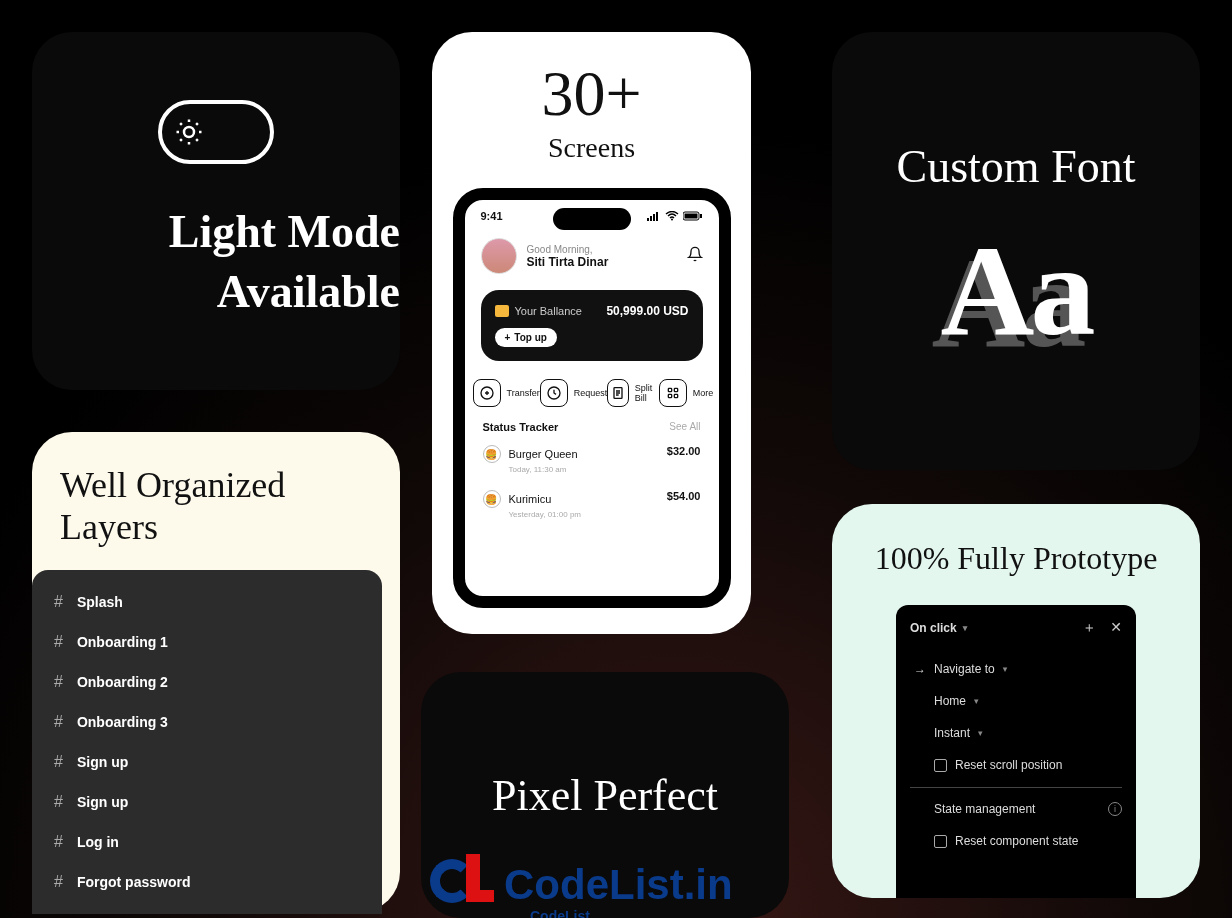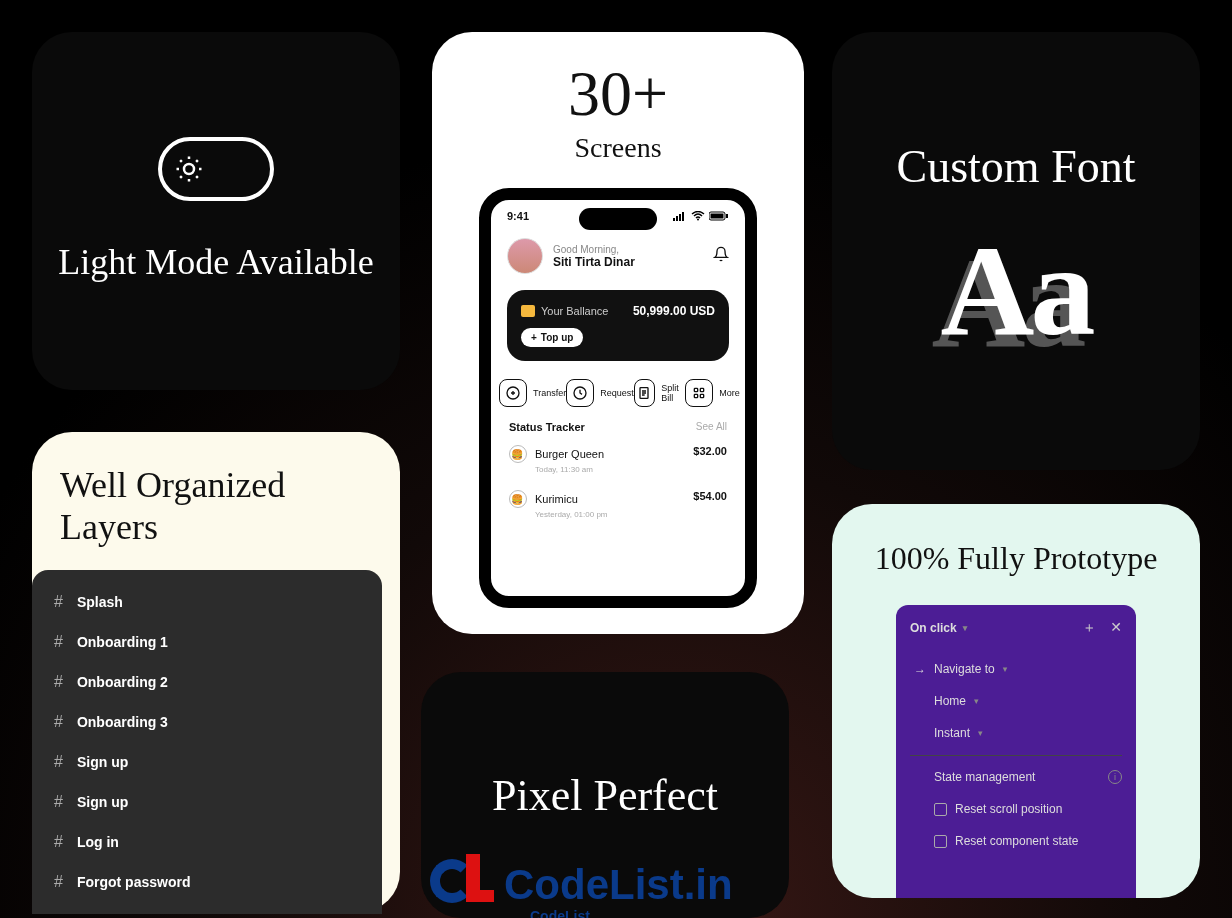--- a/index.html
+++ b/index.html
@@ -12,39 +12,39 @@
 .card { position: absolute; border-radius: 40px; }
 .dark { background: #0a0a0a; color: #fff; }
 .cream { background: #fdfaec; color: #111; }
 .white { background: #fff; color: #111; }
 .mint { background: #e3f7ef; color: #111; }
 
 
 #c-light { left: 32px; top: 32px; width: 368px; height: 358px; display: flex; flex-direction: column; align-items: center; justify-content: center; }
 .toggle { width: 116px; height: 64px; border: 4px solid #fff; border-radius: 40px; display: flex; align-items: center; padding-left: 10px; margin-bottom: 38px; }
 .toggle .sun { width: 34px; height: 34px; display: flex; align-items: center; justify-content: center; color: #fff; }
-#c-light h2 { font-size: 36px; font-weight: 400; text-align: left; line-height: 1.3; }
+#c-light h2 { font-size: 46px; font-weight: 700; text-align: right; line-height: 1.3; }
 
 
 #c-font { left: 832px; top: 32px; width: 368px; height: 438px; display: flex; flex-direction: column; align-items: center; justify-content: center; }
 #c-font h2 { font-size: 46px; font-weight: 400; text-align: center; line-height: 1.3; margin-bottom: 18px; }
 .aa-wrap { position: relative; }
 .aa-shadow { color: #555; font-size: 130px; font-weight: 700; position: absolute; left: 0; top: 0; transform: translate(-9px, 12px); letter-spacing: -4px; }
 .aa { color: #fff; font-size: 130px; font-weight: 700; position: relative; letter-spacing: -4px; }
 
 
 #c-layers { left: 32px; top: 432px; width: 368px; height: 480px; padding-top: 32px; }
 #c-layers h2 { font-size: 36px; font-weight: 400; padding: 0 28px 22px; }
 .layer-panel { background: #2c2c2c; border-radius: 16px 16px 0 0; color: #fff; font-family: -apple-system, Helvetica, Arial, sans-serif; font-size: 14px; padding: 12px 0; margin: 0 18px 0 0; overflow: hidden; }
 .layer-row { display: flex; align-items: center; gap: 14px; padding: 11px 22px; }
 .hash { font-size: 16px; color: #aaa; }
 .layer-row span.lname { font-weight: 600; }
 
 
-#c-screens { left: 432px; top: 32px; width: 372px; height: 602px; display: flex; flex-direction: column; align-items: center; padding-top: 30px; overflow: hidden; }
+#c-screens { left: 432px; top: 32px; width: 319px; height: 602px; display: flex; flex-direction: column; align-items: center; padding-top: 30px; overflow: hidden; }
 #c-screens .big { font-size: 64px; font-weight: 400; line-height: 1; }
 #c-screens .sub { font-size: 28px; margin-top: 6px; }
 .phone { width: 278px; height: 420px; background: #fff; border: 12px solid #000; border-radius: 30px; margin-top: 24px; position: relative; overflow: hidden; font-family: -apple-system, Helvetica, Arial, sans-serif; }
 .notch { position: absolute; top: 8px; left: 50%; transform: translateX(-50%); width: 78px; height: 22px; background: #000; border-radius: 14px; }
 .statusbar { display: flex; justify-content: space-between; padding: 10px 16px 0; font-size: 11px; font-weight: 700; }
 .sicons { display: flex; gap: 4px; align-items: center; }
 .phone-header { display: flex; align-items: center; gap: 10px; padding: 16px 16px 10px; }
 .avatar { width: 36px; height: 36px; border-radius: 50%; background: linear-gradient(#d9a, #c87); border: 1px solid #ddd; }
 .greet { font-size: 10px; color: #888; }
 .uname { font-size: 12px; font-weight: 600; }
@@ -68,21 +68,21 @@
 .titem .amt { font-weight: 700; }
 .ttime { font-size: 8px; color: #aaa; padding: 2px 18px 6px 44px; }
 
 
 #c-pixel { left: 421px; top: 672px; width: 368px; height: 246px; display: flex; align-items: center; justify-content: center; overflow: hidden; }
 #c-pixel h2 { font-size: 44px; font-weight: 400; }
 
 
 #c-proto { left: 832px; top: 504px; width: 368px; height: 394px; display: flex; flex-direction: column; align-items: center; padding-top: 36px; overflow: hidden; }
 #c-proto h2 { font-size: 32px; font-weight: 400; }
-.proto-panel { background: #4c1d95; border-radius: 12px 12px 0 0; color: #ddd; font-family: -apple-system, Helvetica, Arial, sans-serif; font-size: 12px; width: 240px; margin-top: 28px; padding: 14px 14px 20px; flex: 1; }
+.proto-panel { background: #000000; border-radius: 12px 12px 0 0; color: #ddd; font-family: -apple-system, Helvetica, Arial, sans-serif; font-size: 12px; width: 240px; margin-top: 28px; padding: 14px 14px 20px; flex: 1; }
 .proto-head { display: flex; align-items: center; justify-content: space-between; margin-bottom: 16px; }
 .proto-head .lbl { display: flex; align-items: center; gap: 6px; font-weight: 600; font-size: 12px; }
 .chev { font-size: 9px; color: #888; }
 .proto-head .icons { display: flex; gap: 14px; color: #ccc; font-size: 14px; }
 .proto-row { display: flex; align-items: center; gap: 8px; padding: 9px 0 9px 4px; font-size: 12px; }
 .proto-row.indent { padding-left: 24px; }
 .arrow-ic { font-size: 12px; }
 .info-ic { margin-left: auto; width: 14px; height: 14px; border: 1px solid #888; border-radius: 50%; display: flex; align-items: center; justify-content: center; font-size: 9px; color: #888; }
 .chk { width: 13px; height: 13px; border: 1.5px solid #aaa; border-radius: 2px; }
 .proto-row.sep { border-top: 1px solid #444; margin-top: 6px; padding-top: 14px; }
@@ -297,27 +297,27 @@
         <span class="chev">▾</span>
       </div>
     <div class="proto-row indent">
         <span>Home</span>
         <span class="chev">▾</span>
       </div>
     <div class="proto-row indent">
         <span>Instant</span>
         <span class="chev">▾</span>
       </div>
+    <div class="proto-row indent">
+        <span class="chk"></span>
+        <span>Reset scroll position</span>
+      </div>
     <div class="proto-row indent sep">
         <span>State management</span>
         <span class="info-ic">i</span>
-      </div>
-    <div class="proto-row indent">
-        <span class="chk"></span>
-        <span>Reset scroll position</span>
       </div>
     <div class="proto-row indent">
         <span class="chk"></span>
         <span>Reset component state</span>
       </div>
   </div>
 </div>
 
 <div class="watermark">
   <div class="wm-logo">

